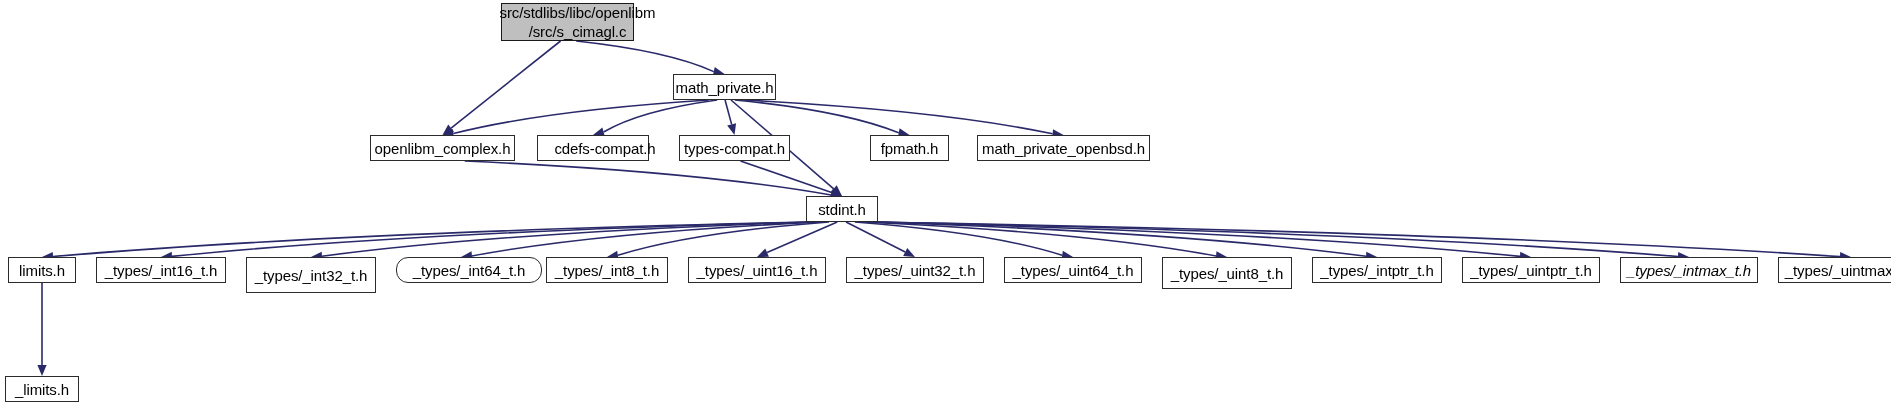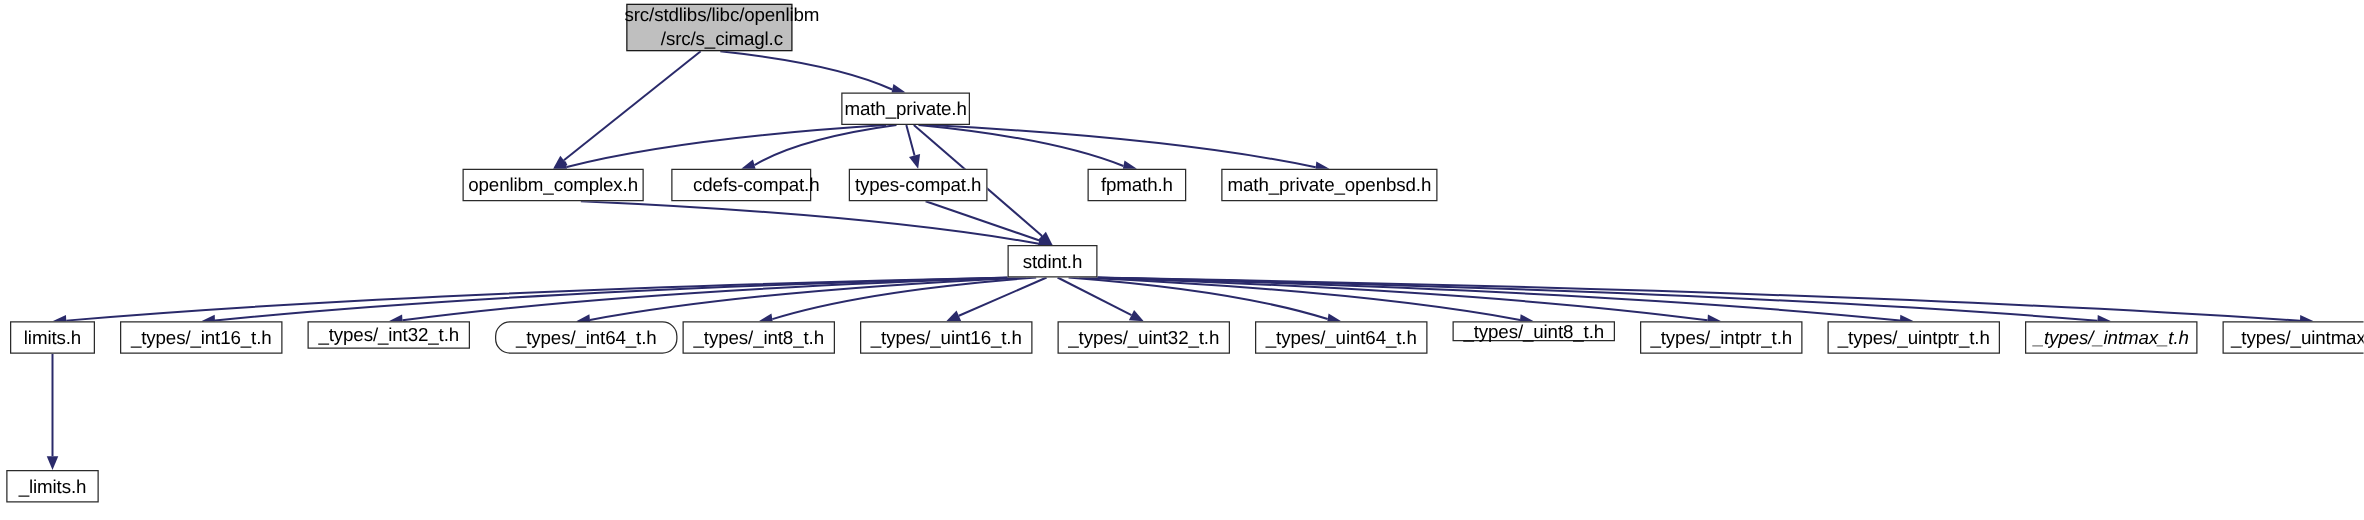--- a/index.html
+++ b/index.html
@@ -112,26 +112,26 @@
 /src/s_cimagl.c</div>
       <div class="node" style="left: 673px; top: 74px; width: 103px; height: 26px;">math_private.h</div>
       <div class="node" style="left: 370px; top: 135px; width: 145px; height: 26px;">openlibm_complex.h</div>
       <div class="node" style="left: 537px; top: 135px; width: 112px; height: 26px; padding-left: 24px;">cdefs-compat.h</div>
       <div class="node" style="left: 679px; top: 135px; width: 111px; height: 26px;">types-compat.h</div>
       <div class="node" style="left: 870px; top: 135px; width: 79px; height: 26px; text-align: center;">fpmath.h</div>
       <div class="node" style="left: 977px; top: 135px; width: 173px; height: 26px;">math_private_openbsd.h</div>
       <div class="node" style="left: 806px; top: 196px; width: 72px; height: 26px;">stdint.h</div>
       <div class="node" style="left: 8px; top: 257px; width: 68px; height: 26px;">limits.h</div>
       <div class="node" style="left: 96px; top: 257px; width: 130px; height: 26px;">_types/_int16_t.h</div>
-      <div class="node" style="left: 246px; top: 257px; width: 130px; height: 22px;">_types/_int32_t.h</div>
+      <div class="node" style="left: 246px; top: 257px; width: 130px; height: 36px;">_types/_int32_t.h</div>
       <div class="node" style="left: 396px; top: 257px; width: 146px; height: 26px; border-radius: 12px;">_types/_int64_t.h</div>
       <div class="node" style="left: 546px; top: 257px; width: 122px; height: 26px;">_types/_int8_t.h</div>
       <div class="node" style="left: 688px; top: 257px; width: 138px; height: 26px;">_types/_uint16_t.h</div>
       <div class="node" style="left: 846px; top: 257px; width: 138px; height: 26px;">_types/_uint32_t.h</div>
       <div class="node" style="left: 1004px; top: 257px; width: 138px; height: 26px;">_types/_uint64_t.h</div>
-      <div class="node" style="left: 1162px; top: 257px; width: 130px; height: 16px;">_types/_uint8_t.h</div>
+      <div class="node" style="left: 1162px; top: 257px; width: 130px; height: 32px;">_types/_uint8_t.h</div>
       <div class="node" style="left: 1312px; top: 257px; width: 130px; height: 26px;">_types/_intptr_t.h</div>
       <div class="node" style="left: 1462px; top: 257px; width: 138px; height: 26px;">_types/_uintptr_t.h</div>
       <div class="node" style="left: 1620px; top: 257px; width: 138px; height: 26px; font-style: italic;">_types/_intmax_t.h</div>
       <div class="node" style="left: 1778px; top: 257px; width: 146px; height: 26px;">_types/_uintmax_t.h</div>
       <div class="node" style="left: 5px; top: 376px; width: 74px; height: 26px;">_limits.h</div>
     </div>
 </div>
 
 </body></html>

